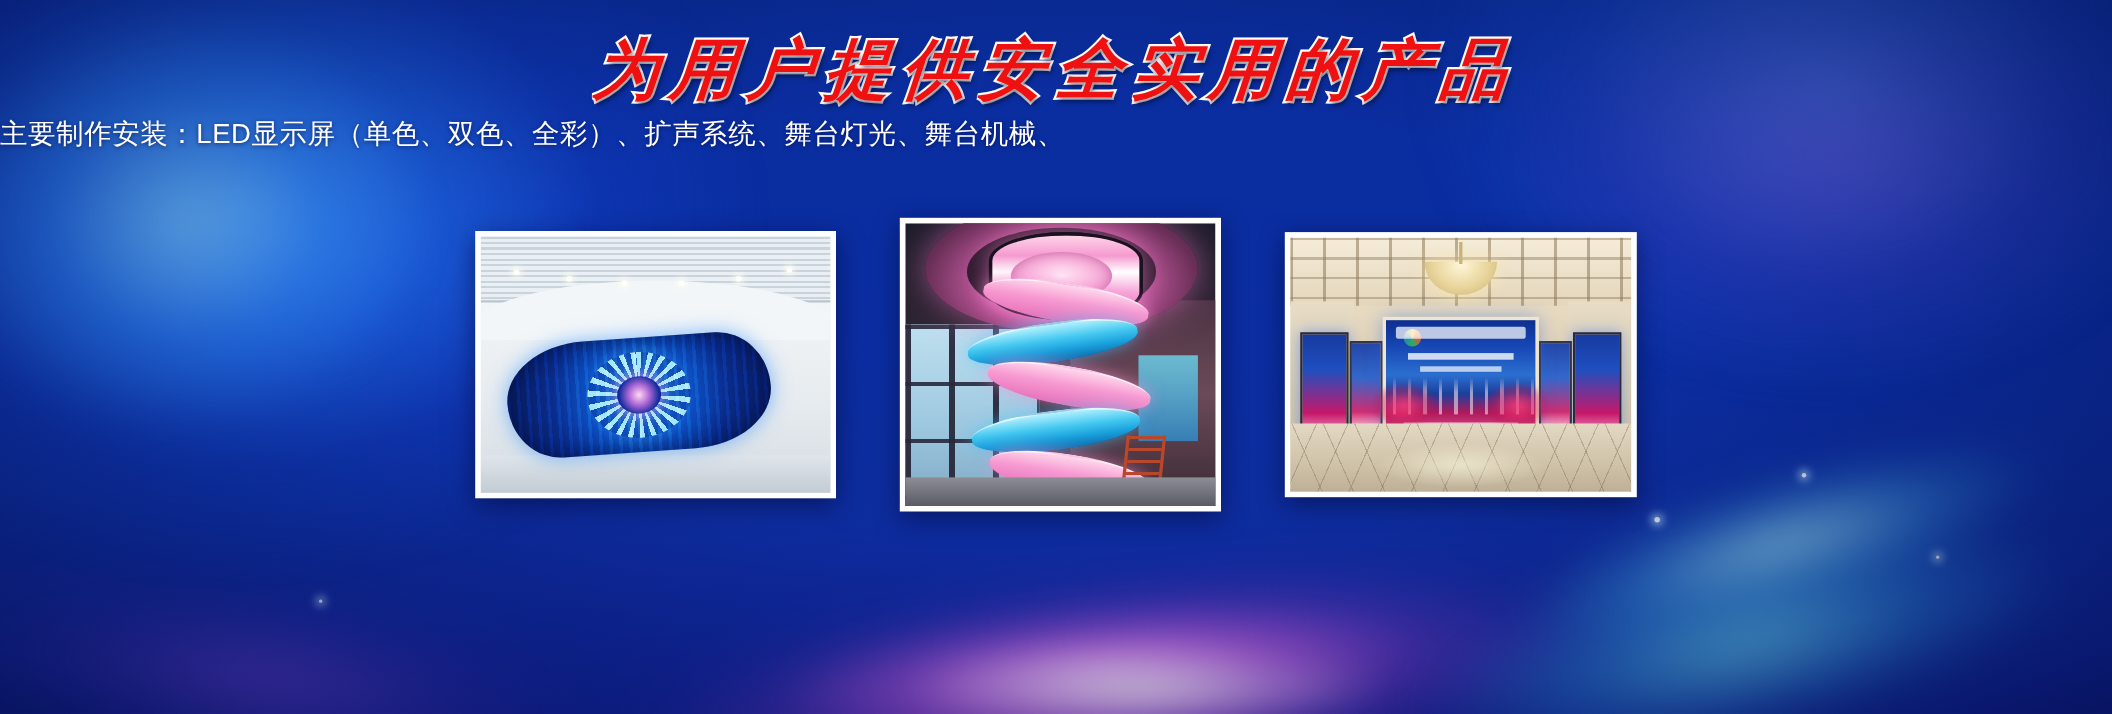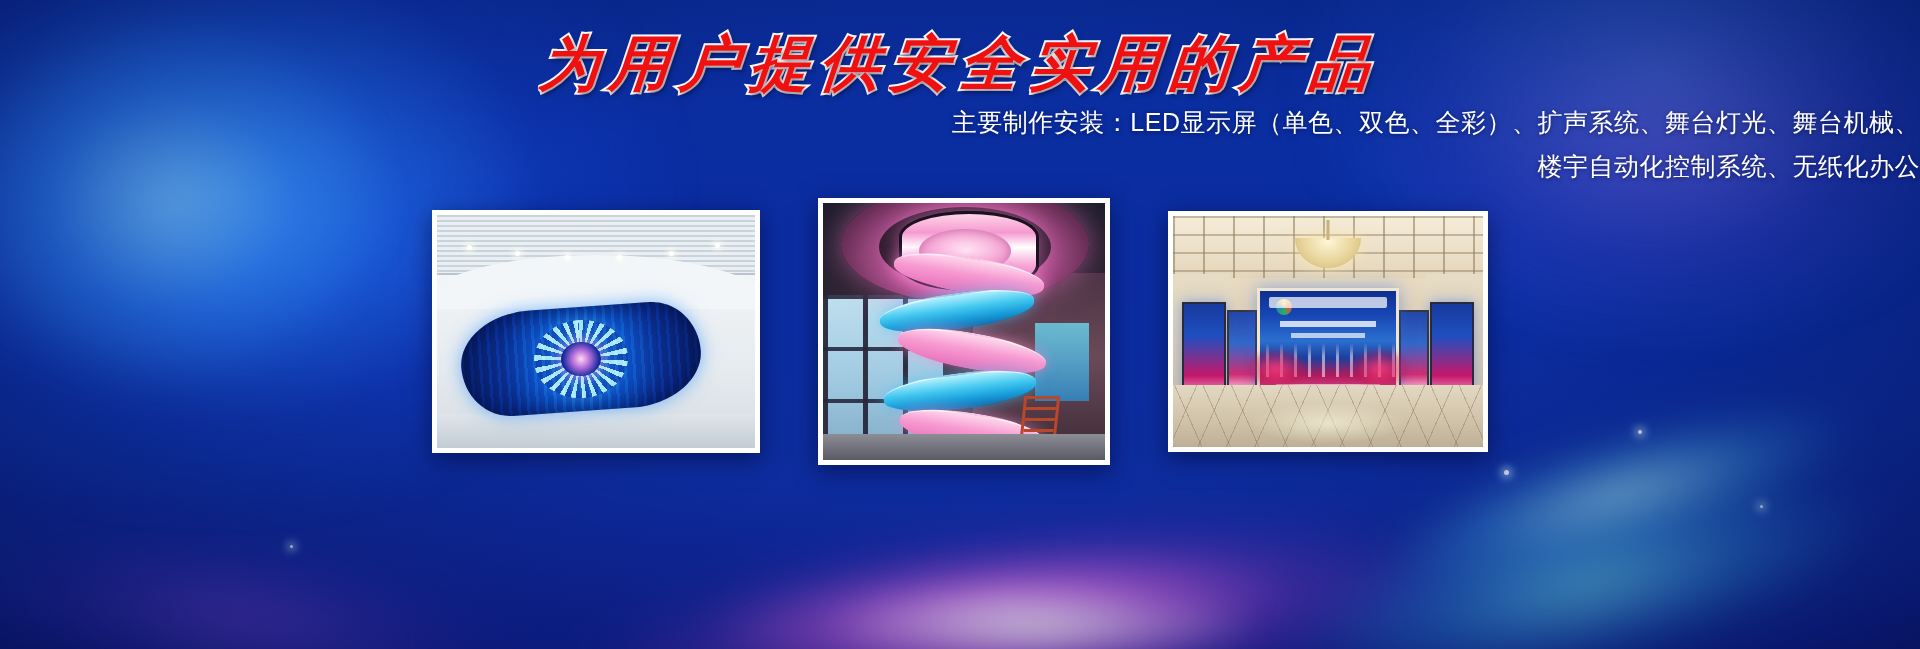--- a/index.html
+++ b/index.html
@@ -110,21 +110,21 @@
     -webkit-text-stroke:4px #ffffff;
     paint-order:stroke fill;
     text-shadow:
       0 0 2px rgba(255,255,255,.95),
       2px 3px 5px rgba(0,0,20,.55);
     transform:skewX(-5deg);
   }
 
   
   .subtitle{
-    position:absolute;left:0;right:0;top:100px;text-align:right;
+    position:absolute;left:0;right:0;top:100px;text-align:left;
     color:#ffffff;
     font-size:25px;
     line-height:44px;
     letter-spacing:.5px;
     text-shadow:0 1px 4px rgba(0,10,60,.65);
     font-weight:400;
   }
   .subtitle .line{display:block;white-space:nowrap;}
 
   
@@ -362,21 +362,20 @@
   <div class="sparkle" style="left:1638px;top:430px;width:4px;height:4px;"></div>
   <div class="sparkle" style="left:1760px;top:505px;width:3px;height:3px;"></div>
   <div class="sparkle" style="left:290px;top:545px;width:3px;height:3px;"></div>
 
   <div class="bg-vignette"></div>
 
   <div class="headline">为用户提供安全实用的产品</div>
 
   <div class="subtitle">
     <span class="line">主要制作安装：LED显示屏（单色、双色、全彩）、扩声系统、舞台灯光、舞台机械、</span>
-    <span class="line">楼宇自动化控制系统、无纸化办公</span>
   </div>
 
   <div class="gallery">
 
     <div class="photo p1">
       <div class="inner">
         <div class="scene1">
           <div class="s1-wall"></div>
           <div class="s1-ceiling"></div>
           <div class="s1-ceil-curve"></div>

